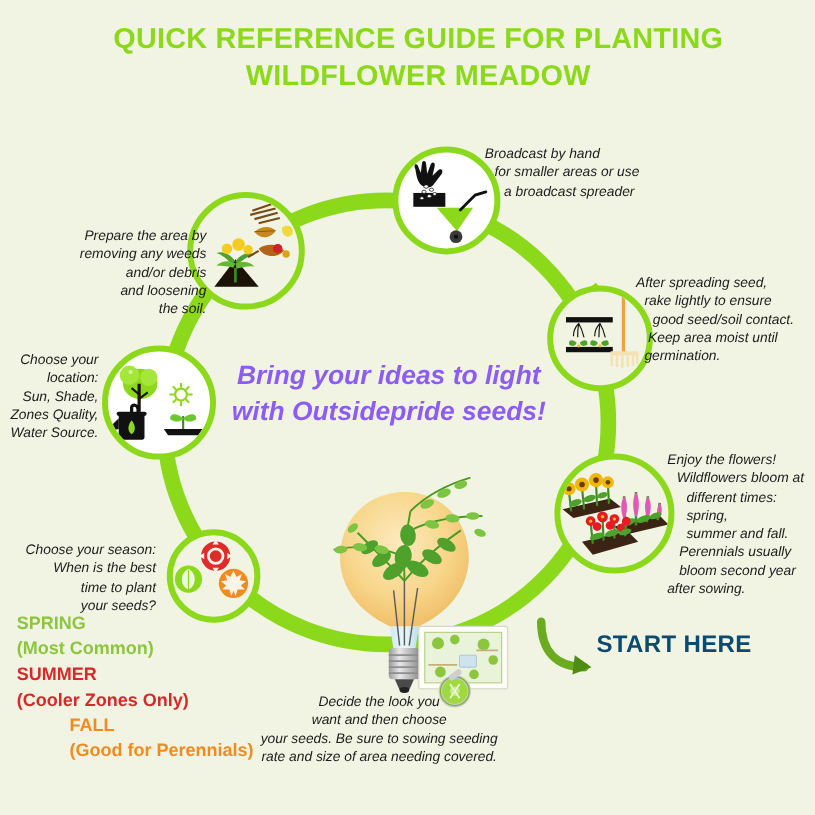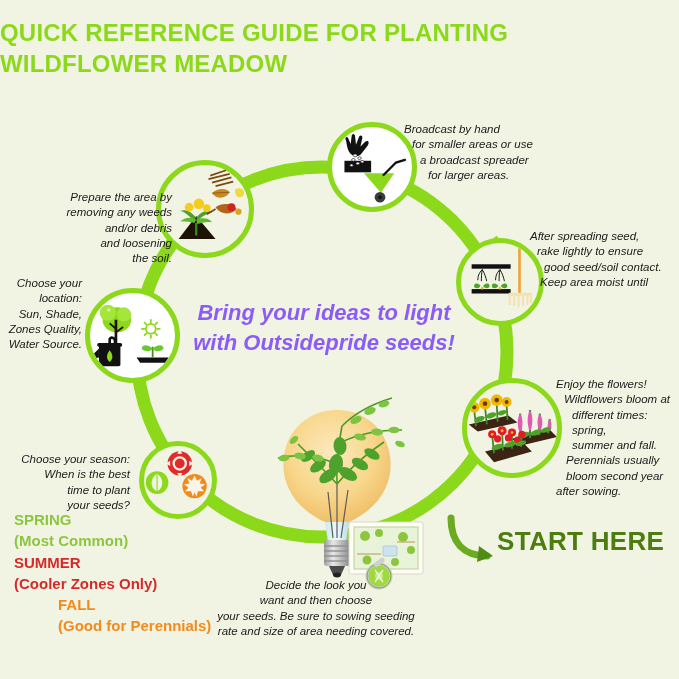--- a/index.html
+++ b/index.html
@@ -8,25 +8,27 @@
     background:#f2f4e3;
     font-family:"Liberation Sans", sans-serif;
     overflow:hidden;
     position:relative;
   }
   #stage{position:absolute;inset:0;}
 
   
   .title{
     position:absolute;left:0;right:0;top:18px;
+    text-align:center;
     color:#8cd81b;
     font-weight:bold;
     font-size:24px;
     letter-spacing:.2px;
     line-height:1.28;
+    padding-left:18px;
   }
   .title .l2{display:block;}
 
   
   .ring-svg{position:absolute;left:0;top:0;width:679px;height:679px;}
 
   
   .node{
     position:absolute;
     border-radius:50%;
@@ -66,21 +68,21 @@
   
   .legend{position:absolute;left:14px;top:509px;width:180px;font-size:15px;font-weight:bold;line-height:1.42;}
   .legend div{white-space:nowrap;}
   .sp{color:#8cc63f;}
   .su{color:#d42a2a;}
   .fa{color:#f28b1e;margin-left:44px;}
 
   
   .start-here{
     position:absolute;left:497px;top:526px;
-    font-size:26px;font-weight:bold;color:#4d7c0f;
+    font-size:20px;font-weight:bold;color:#0c4a6e;
     letter-spacing:.3px;
   }
   .start-arrow{position:absolute;left:447px;top:512px;width:52px;height:52px;}
 
   
   .bulb-art{position:absolute;left:232px;top:372px;width:215px;height:215px;}
   .plan-art{position:absolute;left:345px;top:520px;width:82px;height:70px;}
 </style>
 </head>
 <body>
@@ -174,21 +176,20 @@
 
       <circle cx="54" cy="79" r="6" fill="#3a3a3a"></circle>
       <circle cx="54" cy="79" r="2" fill="#111"></circle>
     </svg>
   </div>
 
   <div class="callout ta-l" style="left:404px;top:122px;width:178px;">
     <div>Broadcast by hand</div>
     <div style="padding-left:8px">for smaller areas or use</div>
     <div style="padding-left:16px">a broadcast spreader</div>
-    <div style="padding-left:24px">for larger areas.</div>
   </div>
 
   <div class="node clear" style="left:456px;top:238px;width:88px;height:88px;">
     <svg viewBox="0 0 88 88">
 
       <rect x="12" y="24" width="44" height="5" fill="#111"></rect>
 
       <rect x="12" y="52" width="44" height="5" fill="#111"></rect>
 
       <g stroke="#111" stroke-width="1.1" fill="none">
@@ -221,20 +222,21 @@
           <path d="M79,58 L79,68"></path>
       </g>
     </svg>
   </div>
 
   <div class="callout ta-l" style="left:530px;top:229px;width:150px;">
     <div>After spreading seed,</div>
     <div style="padding-left:7px">rake lightly to ensure</div>
     <div style="padding-left:14px">good seed/soil contact.</div>
     <div style="padding-left:10px">Keep area moist until</div>
+    <div style="padding-left:7px">germination.</div>
   </div>
 
   <div class="node clear" style="left:462px;top:378px;width:100px;height:100px;">
     <svg viewBox="0 0 100 100">
 
       <g>
         <path d="M2,46 L46,36 L56,44 L12,54 Z" fill="#3b2414"></path>
         <g stroke="#3f8c22" stroke-width="2" fill="none">
           <path d="M10,48 L8,30"></path>
             <path d="M22,46 L20,26"></path>
@@ -356,21 +358,21 @@
 
       <g>
         <path d="M52,72 L88,72 L84,78 L56,78 Z" fill="#111"></path>
         <path d="M70,72 L70,60" stroke="#3f8c22" stroke-width="2"></path>
         <path d="M70,62 C63,56 57,58 58,63 C62,66 68,66 70,62 Z" fill="#6cc72e"></path>
         <path d="M70,62 C77,56 83,58 82,63 C78,66 72,66 70,62 Z" fill="#6cc72e"></path>
       </g>
     </svg>
   </div>
 
-  <div class="callout ta-r" style="left:2px;top:276px;width:80px;">
+  <div class="callout ta-r" style="left:2px;top:293px;width:80px;">
     <div>Choose your</div>
     <div>location:</div>
     <div>Sun, Shade,</div>
     <div>Zones Quality,</div>
     <div>Water Source.</div>
   </div>
 
   <div class="node clear" style="left:139px;top:441px;width:78px;height:78px;">
     <svg viewBox="0 0 78 78">
 

